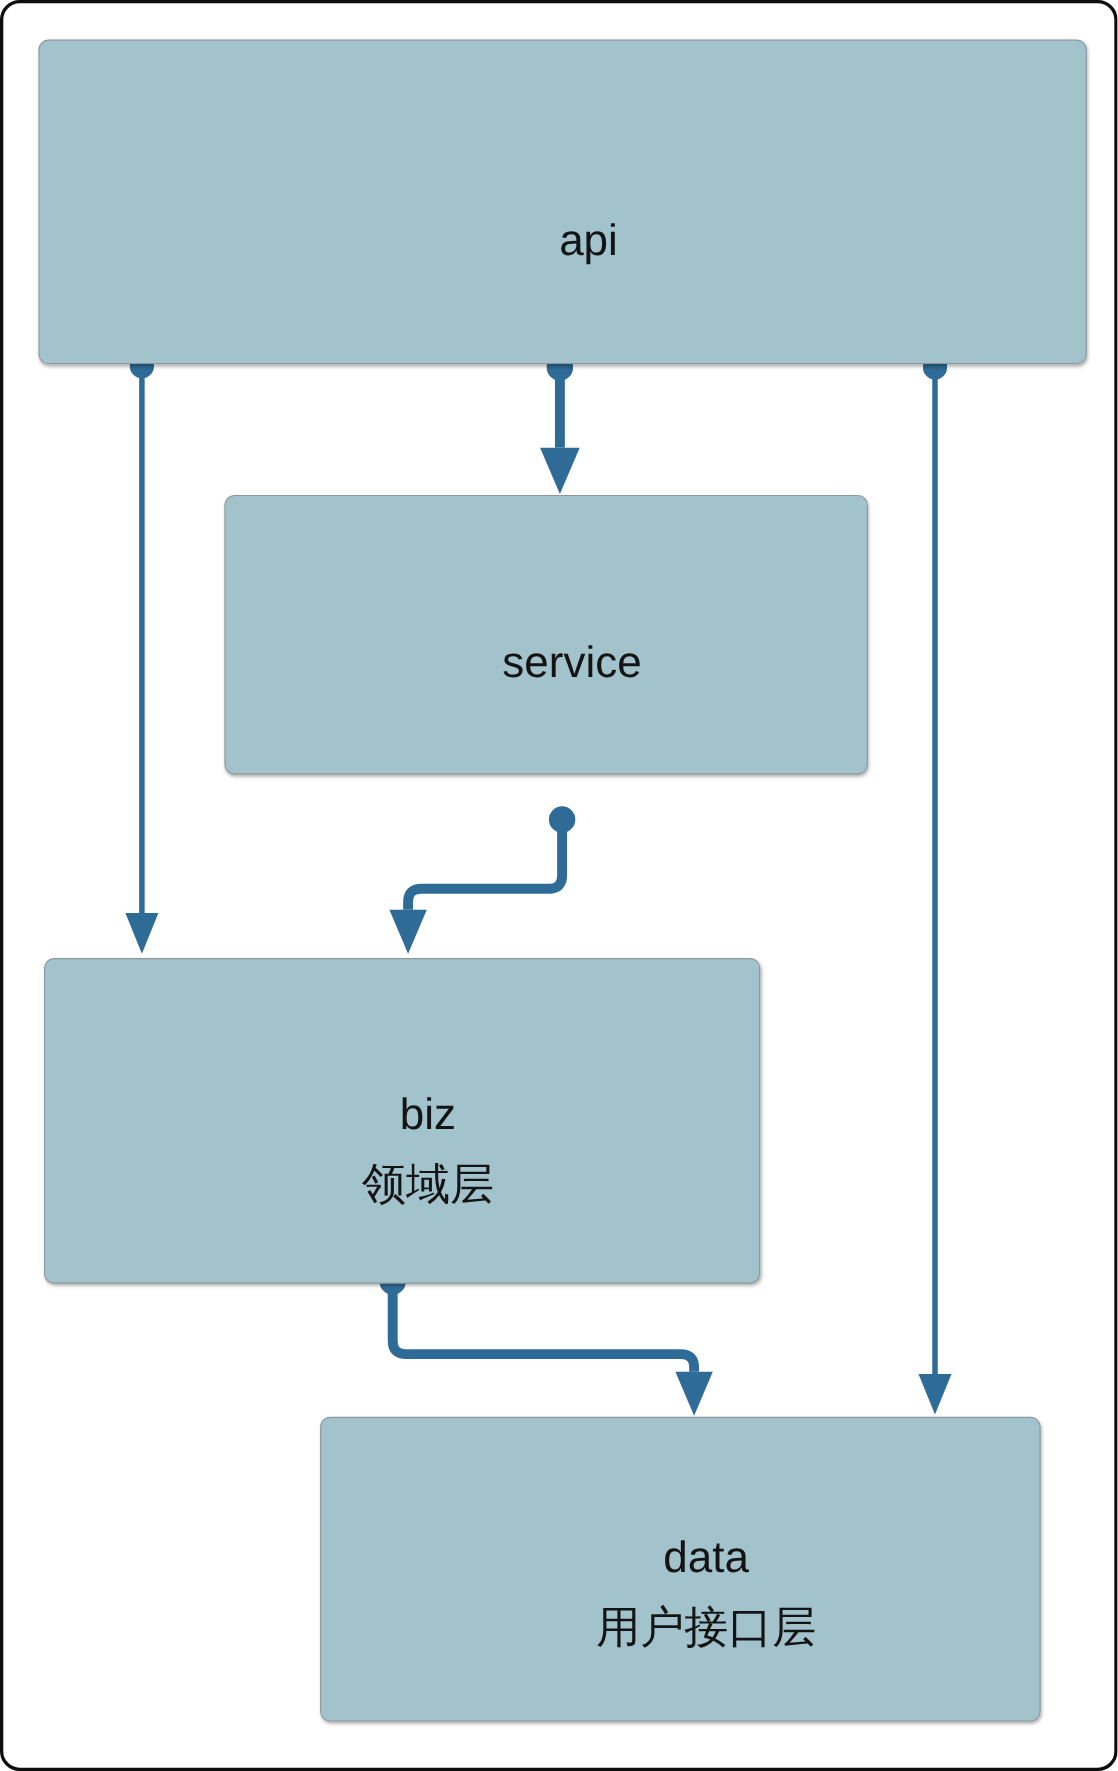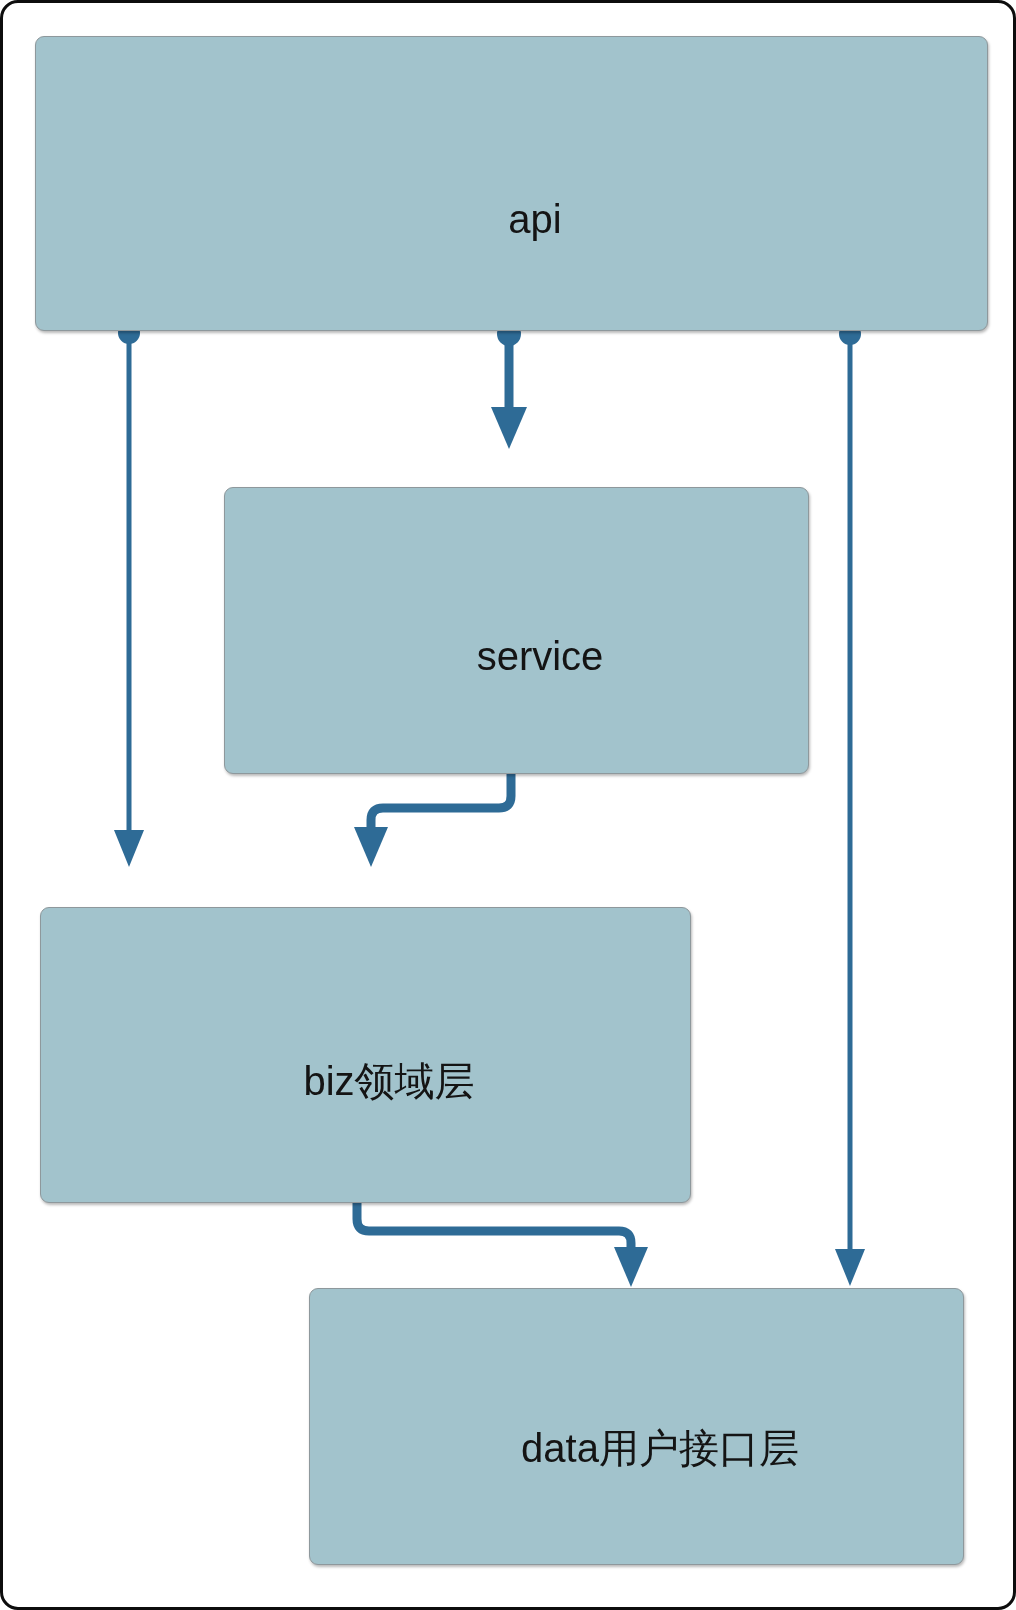--- a/index.html
+++ b/index.html
@@ -35,36 +35,36 @@
   .arrowhead  { fill: var(--connector, #2e6b96); stroke: none; }
   .dot        { fill: var(--connector, #2e6b96); stroke: none; }
   .node {
     position: absolute;
     box-sizing: border-box;
     background: var(--box-fill, #a2c3cc);
     border: 1px solid var(--box-border, #8e989c);
     border-radius: 9px;
     box-shadow: 1px 2px 3px rgba(0,0,0,0.28);
     display: flex;
-    flex-direction: row;
+    flex-direction: column;
     align-items: center;
     justify-content: center;
     text-align: left;
     color: var(--text, #141414);
     padding-left: 47px;
   }
   .node .line {
     font-size: 40px;
     line-height: 64px;
     white-space: nowrap;
   }
   .node-api     { left: 32px;  top: 33px;   width: 953px; height: 295px; padding-top: 70px; }
-  .node-service { left: 221px; top: 447px;  width: 585px; height: 287px; padding-top: 50px; margin-top: 37px; }
-  .node-biz     { left: 37px;  top: 904px;  width: 651px; height: 296px; padding-top: 52px; }
-  .node-data    { left: 306px; top: 1285px; width: 655px; height: 277px; padding-top: 42px; }
+  .node-service { left: 201px; top: 447px;  width: 585px; height: 254px; padding-top: 50px; }
+  .node-biz     { left: 37px;  top: 868px;  width: 651px; height: 296px; padding-top: 52px; }
+  .node-data    { left: 288px; top: 1285px; width: 655px; height: 277px; padding-top: 42px; }
 </style>
 </head>
 <body>
 
 <div class="frame">
 
   <svg class="connector-layer" viewBox="0 0 1016 1610" xmlns="http://www.w3.org/2000/svg">
 
     <g>
       <path class="edge thick" d="M506,331 L506,404"></path>

